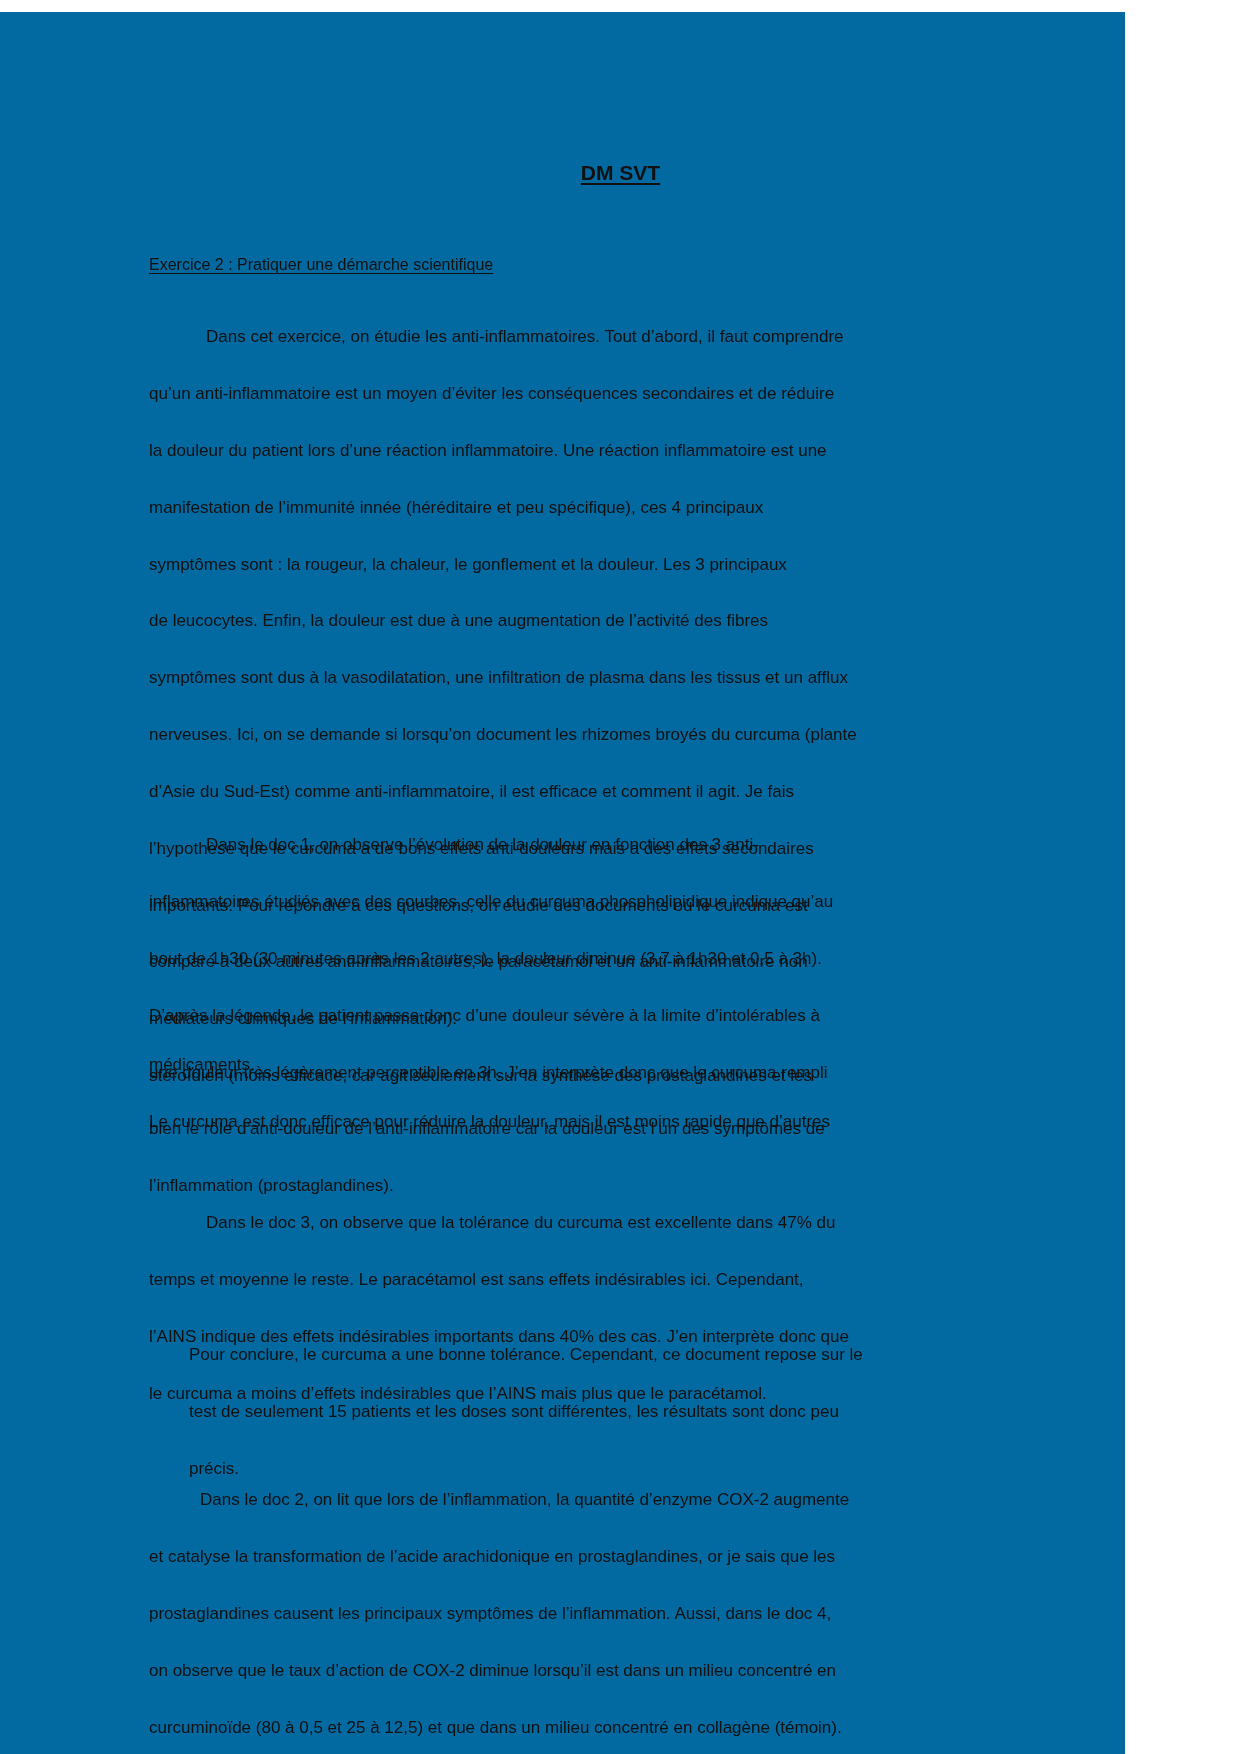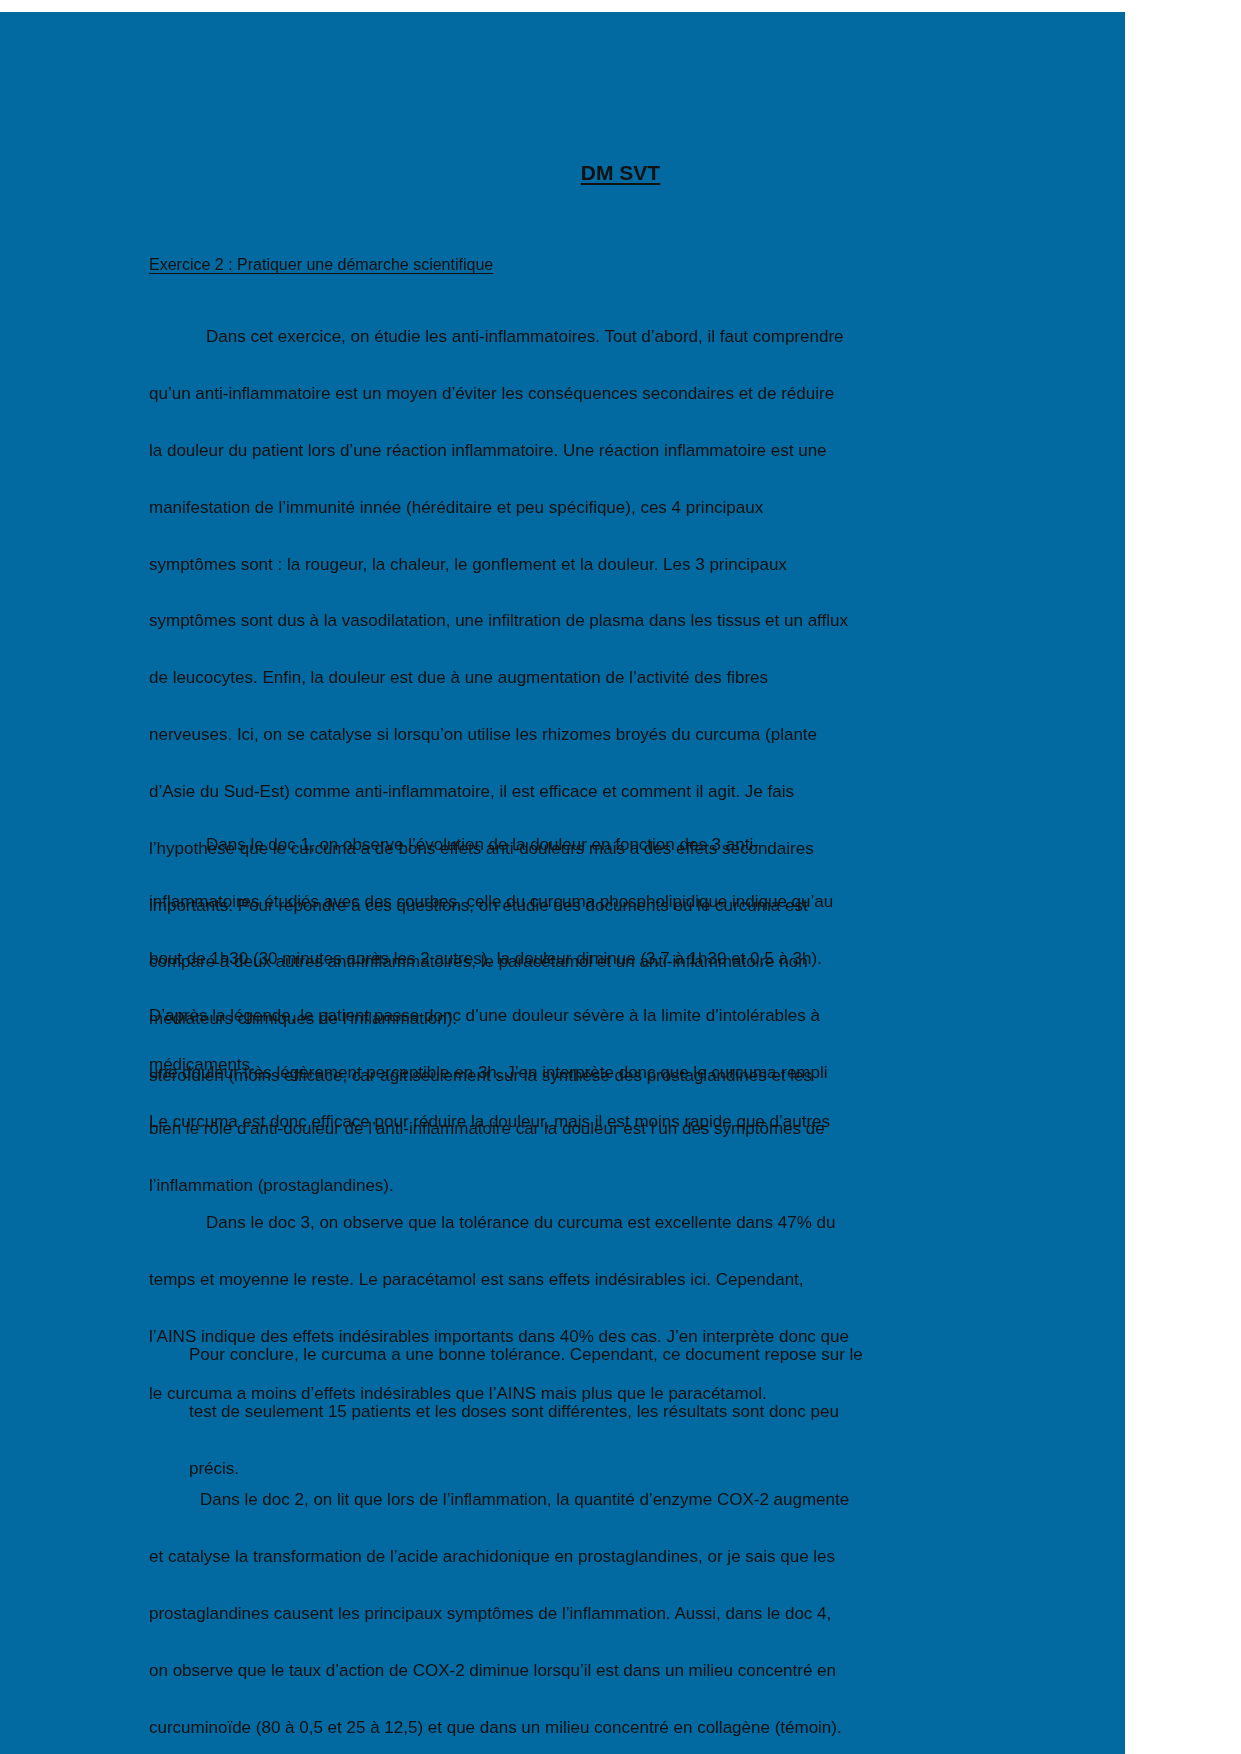--- a/index.html
+++ b/index.html
@@ -76,23 +76,23 @@
   </div>
 
   <div class="exercise-heading">Exercice 2 : Pratiquer une démarche scientifique</div>
 
   <div class="para" style="top:283px;">
     <span class="line indent">Dans cet exercice, on étudie les anti-inflammatoires. Tout d’abord, il faut comprendre</span>
     <span class="line">qu’un anti-inflammatoire est un moyen d’éviter les conséquences secondaires et de réduire</span>
     <span class="line">la douleur du patient lors d’une réaction inflammatoire. Une réaction inflammatoire est une</span>
     <span class="line">manifestation de l’immunité innée (héréditaire et peu spécifique), ces 4 principaux</span>
     <span class="line">symptômes sont : la rougeur, la chaleur, le gonflement et la douleur. Les 3 principaux</span>
+    <span class="line">de leucocytes. Enfin, la douleur est due à une augmentation de l’activité des fibres</span>
     <span class="line">symptômes sont dus à la vasodilatation, une infiltration de plasma dans les tissus et un afflux</span>
-    <span class="line">de leucocytes. Enfin, la douleur est due à une augmentation de l’activité des fibres</span>
-    <span class="line">nerveuses. Ici, on se catalyse si lorsqu’on utilise les rhizomes broyés du curcuma (plante</span>
+    <span class="line">nerveuses. Ici, on se demande si lorsqu’on document les rhizomes broyés du curcuma (plante</span>
     <span class="line">d’Asie du Sud-Est) comme anti-inflammatoire, il est efficace et comment il agit. Je fais</span>
     <span class="line">l’hypothèse que le curcuma a de bons effets anti-douleurs mais a des effets secondaires</span>
     <span class="line">importants. Pour répondre à ces questions, on étudie des documents où le curcuma est</span>
     <span class="line">comparé à deux autres anti-inflammatoires, le paracétamol et un anti-inflammatoire non</span>
     <span class="line">médiateurs chimiques de l’inflammation).</span>
     <span class="line">stéroïdien (moins efficace, car agit seulement sur la synthèse des prostaglandines et les</span>
   </div>
 
   <div class="para" style="top:791px;">
     <span class="line indent">Dans le doc 1, on observe l’évolution de la douleur en fonction des 3 anti-</span>

